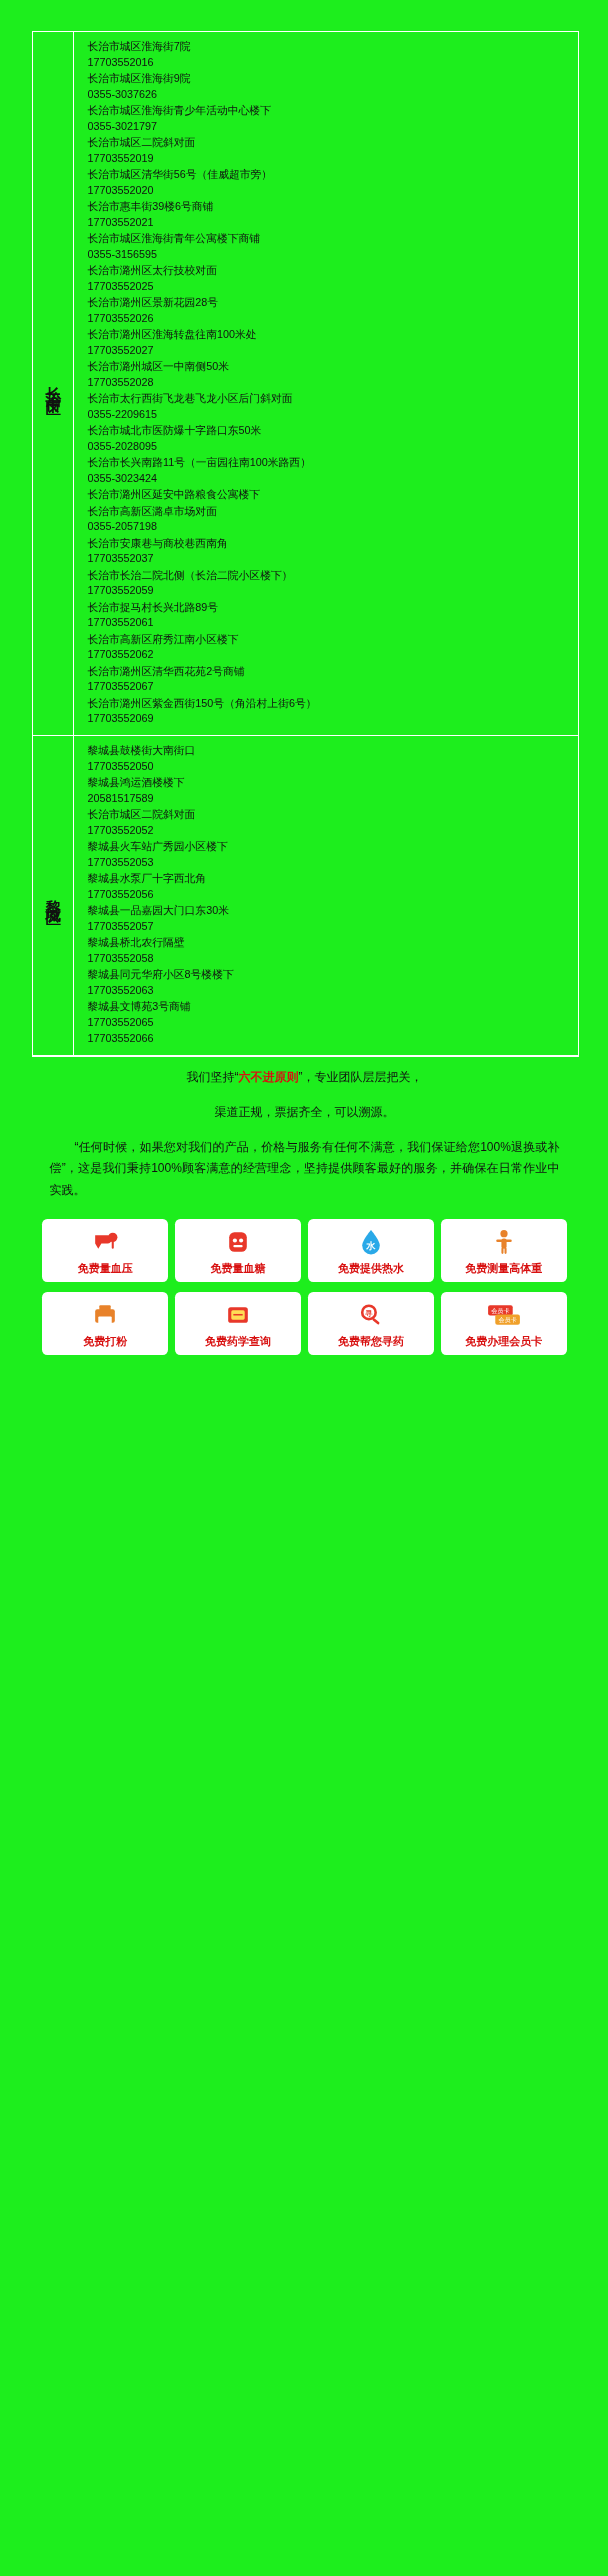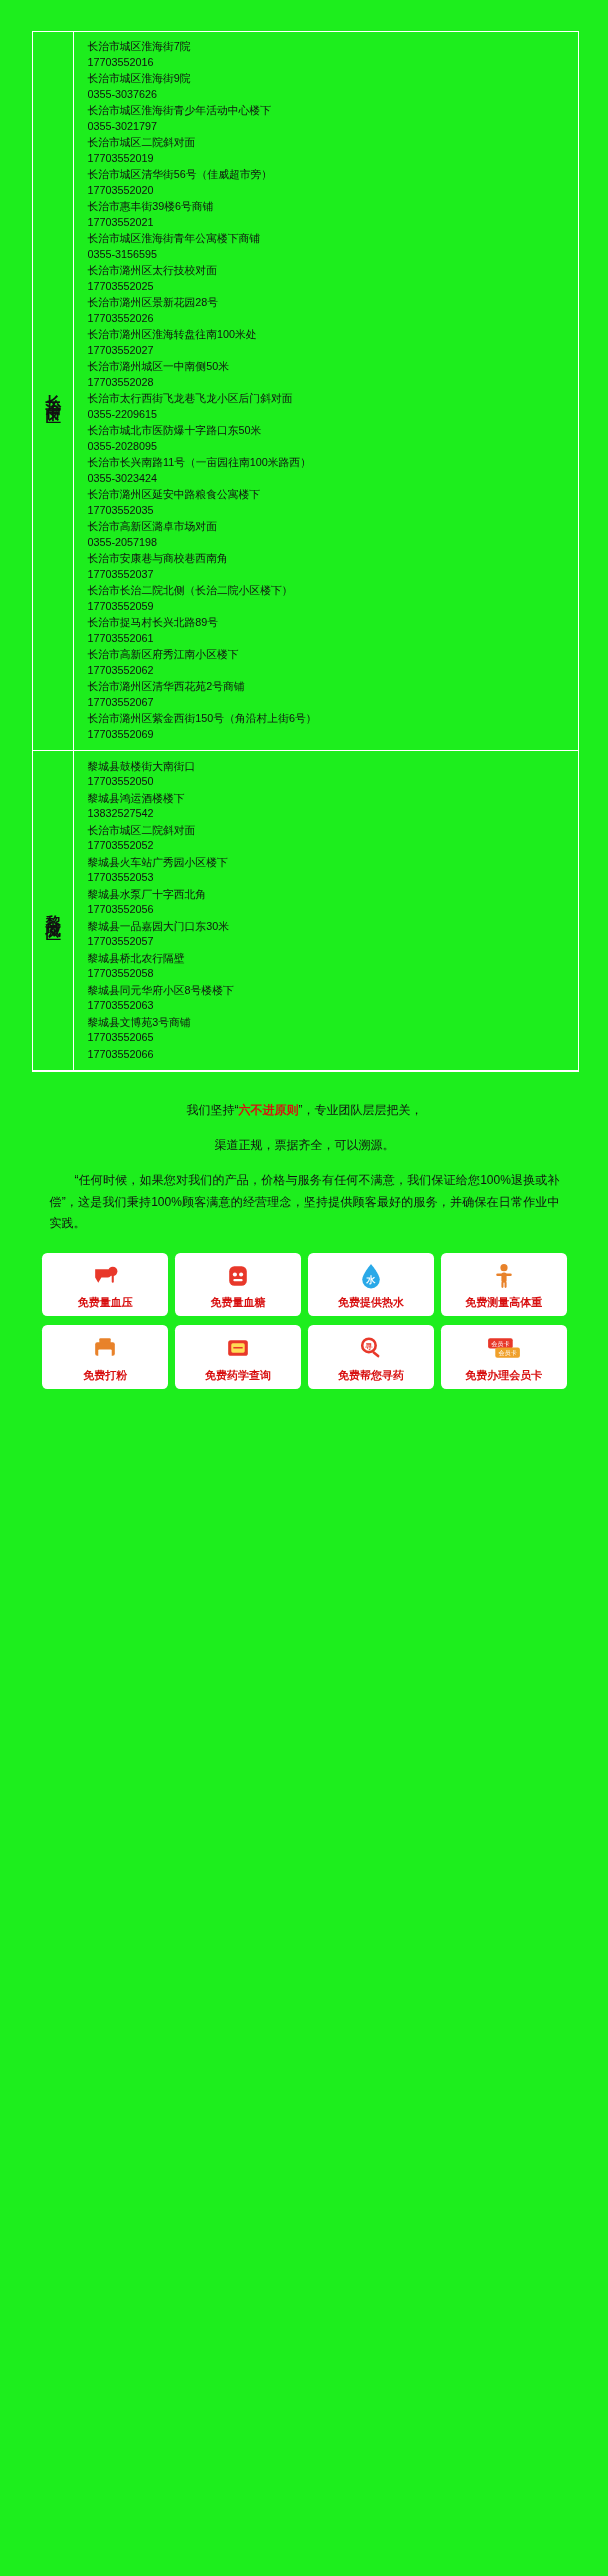--- a/index.html
+++ b/index.html
@@ -52,21 +52,21 @@
     margin:0 0 1px 0;
   }
   .entry .addr,
   .entry .tel{
     font-size:10.8px;
     line-height:15.5px;
     color:#111;
     white-space:nowrap;
   }
   .notes{
-    margin-top:28px;
+    margin-top:10px;
     padding:0 17.5px;
   }
   .note-p{
     font-size:12px;
     line-height:21.6px;
     color:#111;
     text-align:justify;
     margin:0 0 13.4px 0;
   }
   .note-p.center{ text-align:center; }
@@ -166,21 +166,20 @@
         <div class="entry">
             <div class="addr">长治市城北市医防爆十字路口东50米</div>
             <div class="tel">0355-2028095</div>
           </div>
         <div class="entry">
             <div class="addr">长治市长兴南路11号（一亩园往南100米路西）</div>
             <div class="tel">0355-3023424</div>
           </div>
         <div class="entry">
             <div class="addr">长治市潞州区延安中路粮食公寓楼下</div>
-            <div class="tel">17703552035</div>
           </div>
         <div class="entry">
             <div class="addr">长治市高新区潞卓市场对面</div>
             <div class="tel">0355-2057198</div>
           </div>
         <div class="entry">
             <div class="addr">长治市安康巷与商校巷西南角</div>
             <div class="tel">17703552037</div>
           </div>
         <div class="entry">
@@ -210,21 +209,21 @@
       <div class="region-name">
         <span>黎城区</span>
       </div>
       <div class="entries">
         <div class="entry">
             <div class="addr">黎城县鼓楼街大南街口</div>
             <div class="tel">17703552050</div>
           </div>
         <div class="entry">
             <div class="addr">黎城县鸿运酒楼楼下</div>
-            <div class="tel">13832527542</div>
+            <div class="tel">20581517589</div>
           </div>
         <div class="entry">
             <div class="addr">长治市城区二院斜对面</div>
             <div class="tel">17703552052</div>
           </div>
         <div class="entry">
             <div class="addr">黎城县火车站广秀园小区楼下</div>
             <div class="tel">17703552053</div>
           </div>
         <div class="entry">

